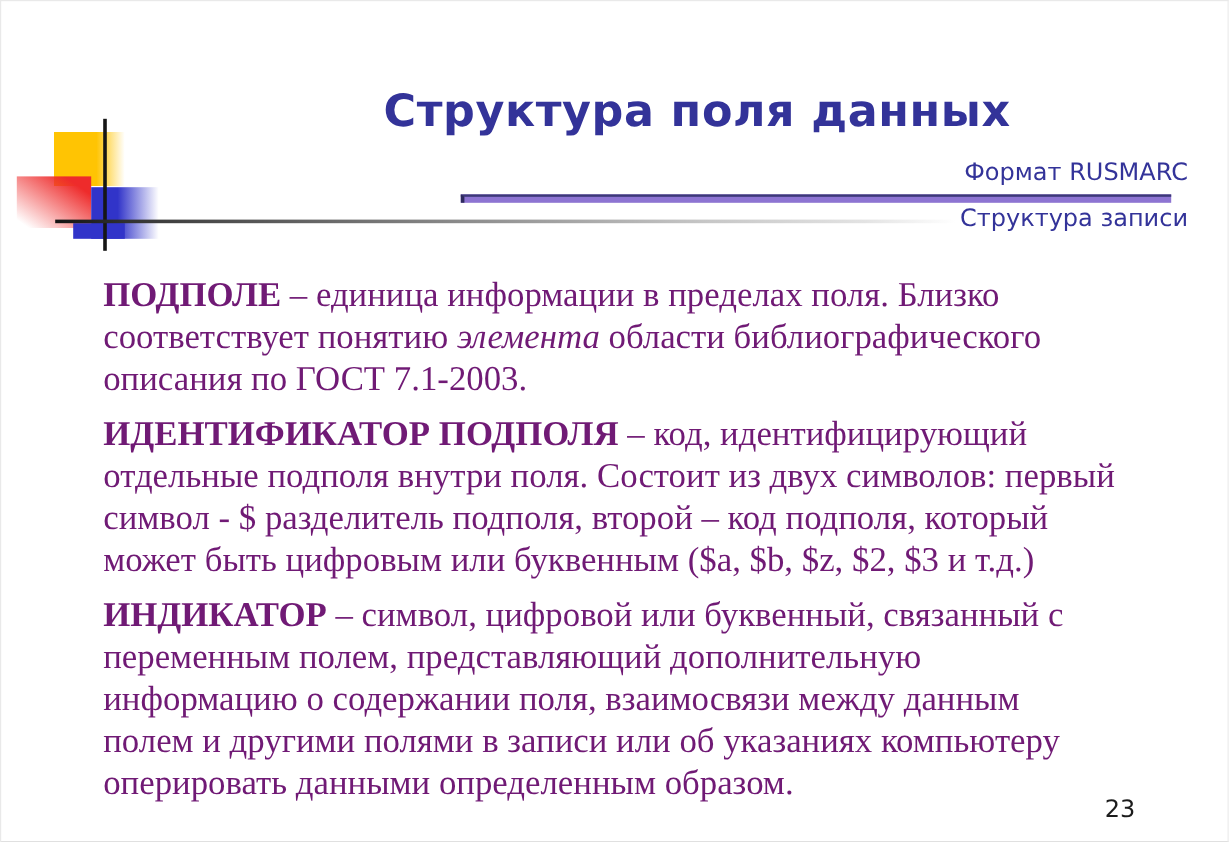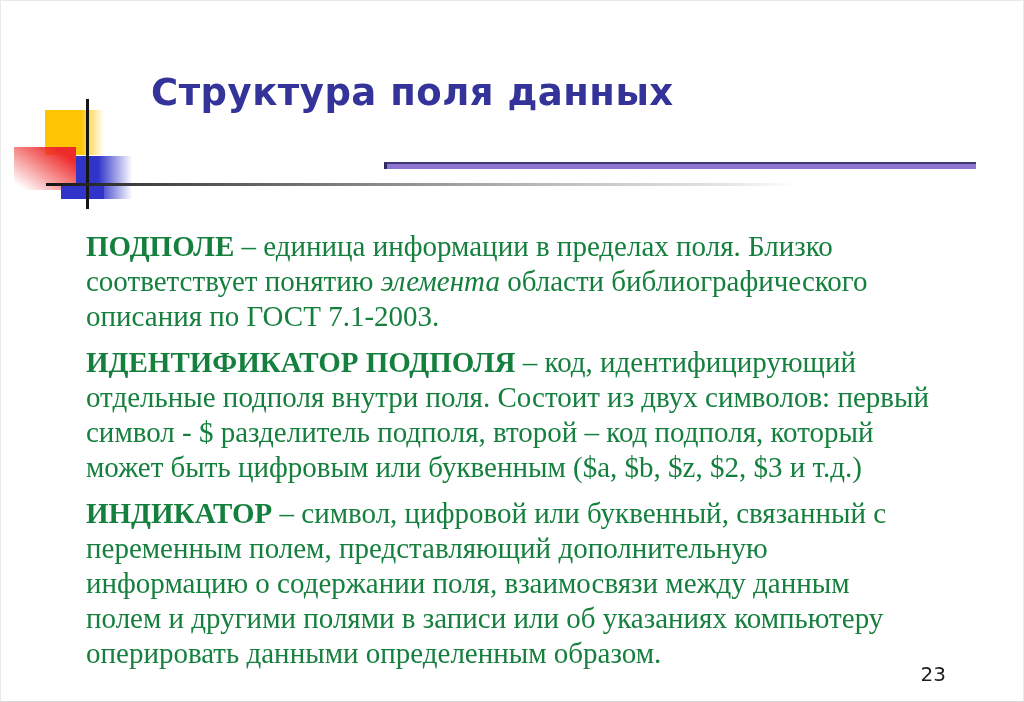--- a/index.html
+++ b/index.html
@@ -37,21 +37,21 @@
     background:#161616;
   }
   .header-rule {
     left:45px; top:182px; width:750px; height:3px;
     background:linear-gradient(to right,#141414,#3f3f3f 12%,#8b8b8b 45%,#c6c6c6 72%,#e3e3e3 90%,rgba(230,230,230,0));
   }
 
   
   .slide-title {
     position:absolute; left:150px; top:70px; width:860px;
-    text-align:left;
+    text-align:center;
     font-family:"DejaVu Sans", sans-serif;
     font-weight:bold;
     font-size:37px;
     letter-spacing:0.5px;
     color:var(--title-blue,#333399);
   }
   .subtitle {
     position:absolute; right:33px;
     font-family:"DejaVu Sans", sans-serif;
     font-size:20px;
@@ -67,21 +67,21 @@
     border-top:2px solid #3c3878;
     border-left:3px solid #2e2a5e;
   }
 
   
   .content {
     position:absolute; left:85px; top:228px; width:845px;
     font-family:"Liberation Serif", serif;
     font-size:29px;
     line-height:35px;
-    color:#15803d;
+    color:#701a75;
     text-align:left;
   }
   .content p { margin:0 0 11px 0; }
   .term { font-weight:bold; }
   .it { font-style:italic; }
 
   
   .page-number {
     position:absolute; top:661px; right:77px;
     font-family:"DejaVu Sans", sans-serif;
@@ -96,21 +96,23 @@
 
   <div class="deco sq-yellow"></div>
   <div class="deco sq-red"></div>
   <div class="deco sq-blue"></div>
   <div class="deco sq-blue-small"></div>
   <div class="deco crosshair-v"></div>
   <div class="deco header-rule"></div>
 
   <div class="slide-title">Структура поля данных</div>
 
+  <div class="subtitle subtitle-1">Формат RUSMARC</div>
   <div class="accent-line"></div>
+  <div class="subtitle subtitle-2">Структура записи</div>
 
   <div class="content">
     <p>
       <span class="term">ПОДПОЛЕ</span><span> – единица информации в пределах поля. Близко соответствует понятию </span><span class="it">элемента</span><span> области библиографического описания по ГОСТ 7.1-2003.</span>
     </p>
     <p>
       <span class="term">ИДЕНТИФИКАТОР ПОДПОЛЯ</span><span> – код, идентифицирующий отдельные подполя внутри поля. Состоит из двух символов: первый символ - $ разделитель подполя, второй – код подполя, который может быть цифровым или буквенным ($a, $b, $z, $2, $3 и т.д.)</span>
     </p>
     <p>
       <span class="term">ИНДИКАТОР</span><span> – символ, цифровой или буквенный, связанный с переменным полем, представляющий дополнительную информацию о содержании поля, взаимосвязи между данным полем и другими полями в записи или об указаниях компьютеру оперировать данными определенным образом.</span>

